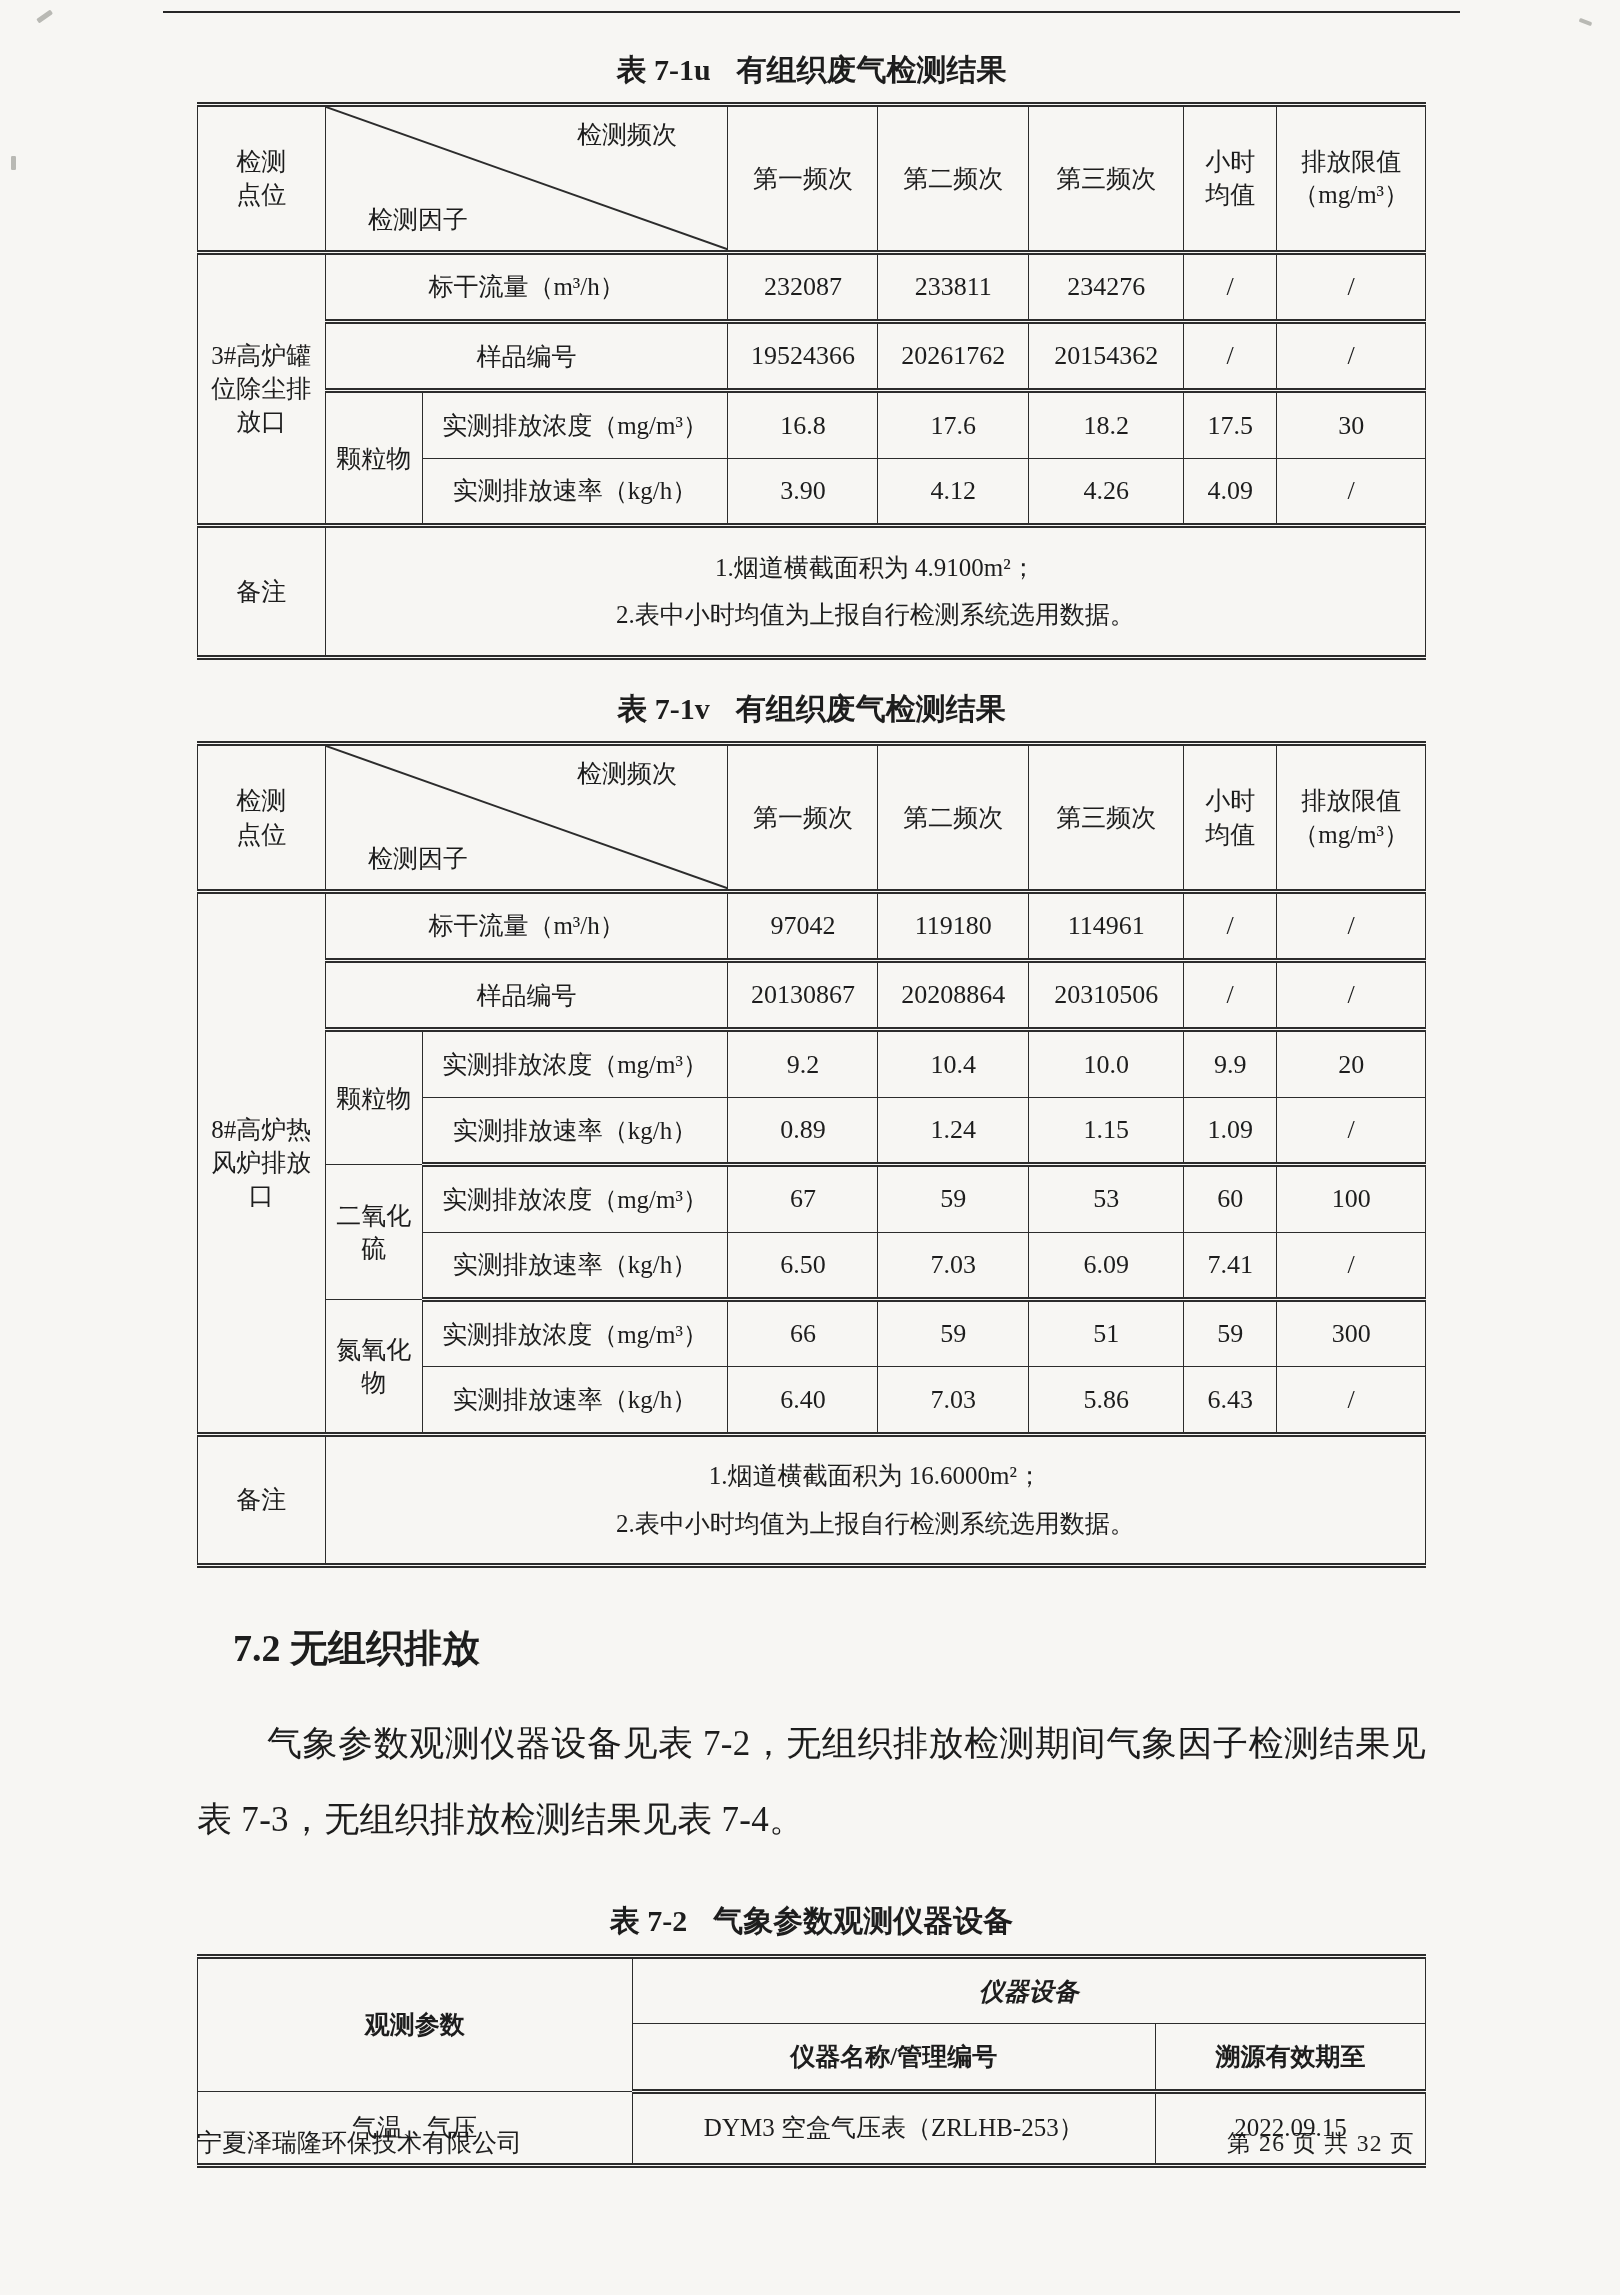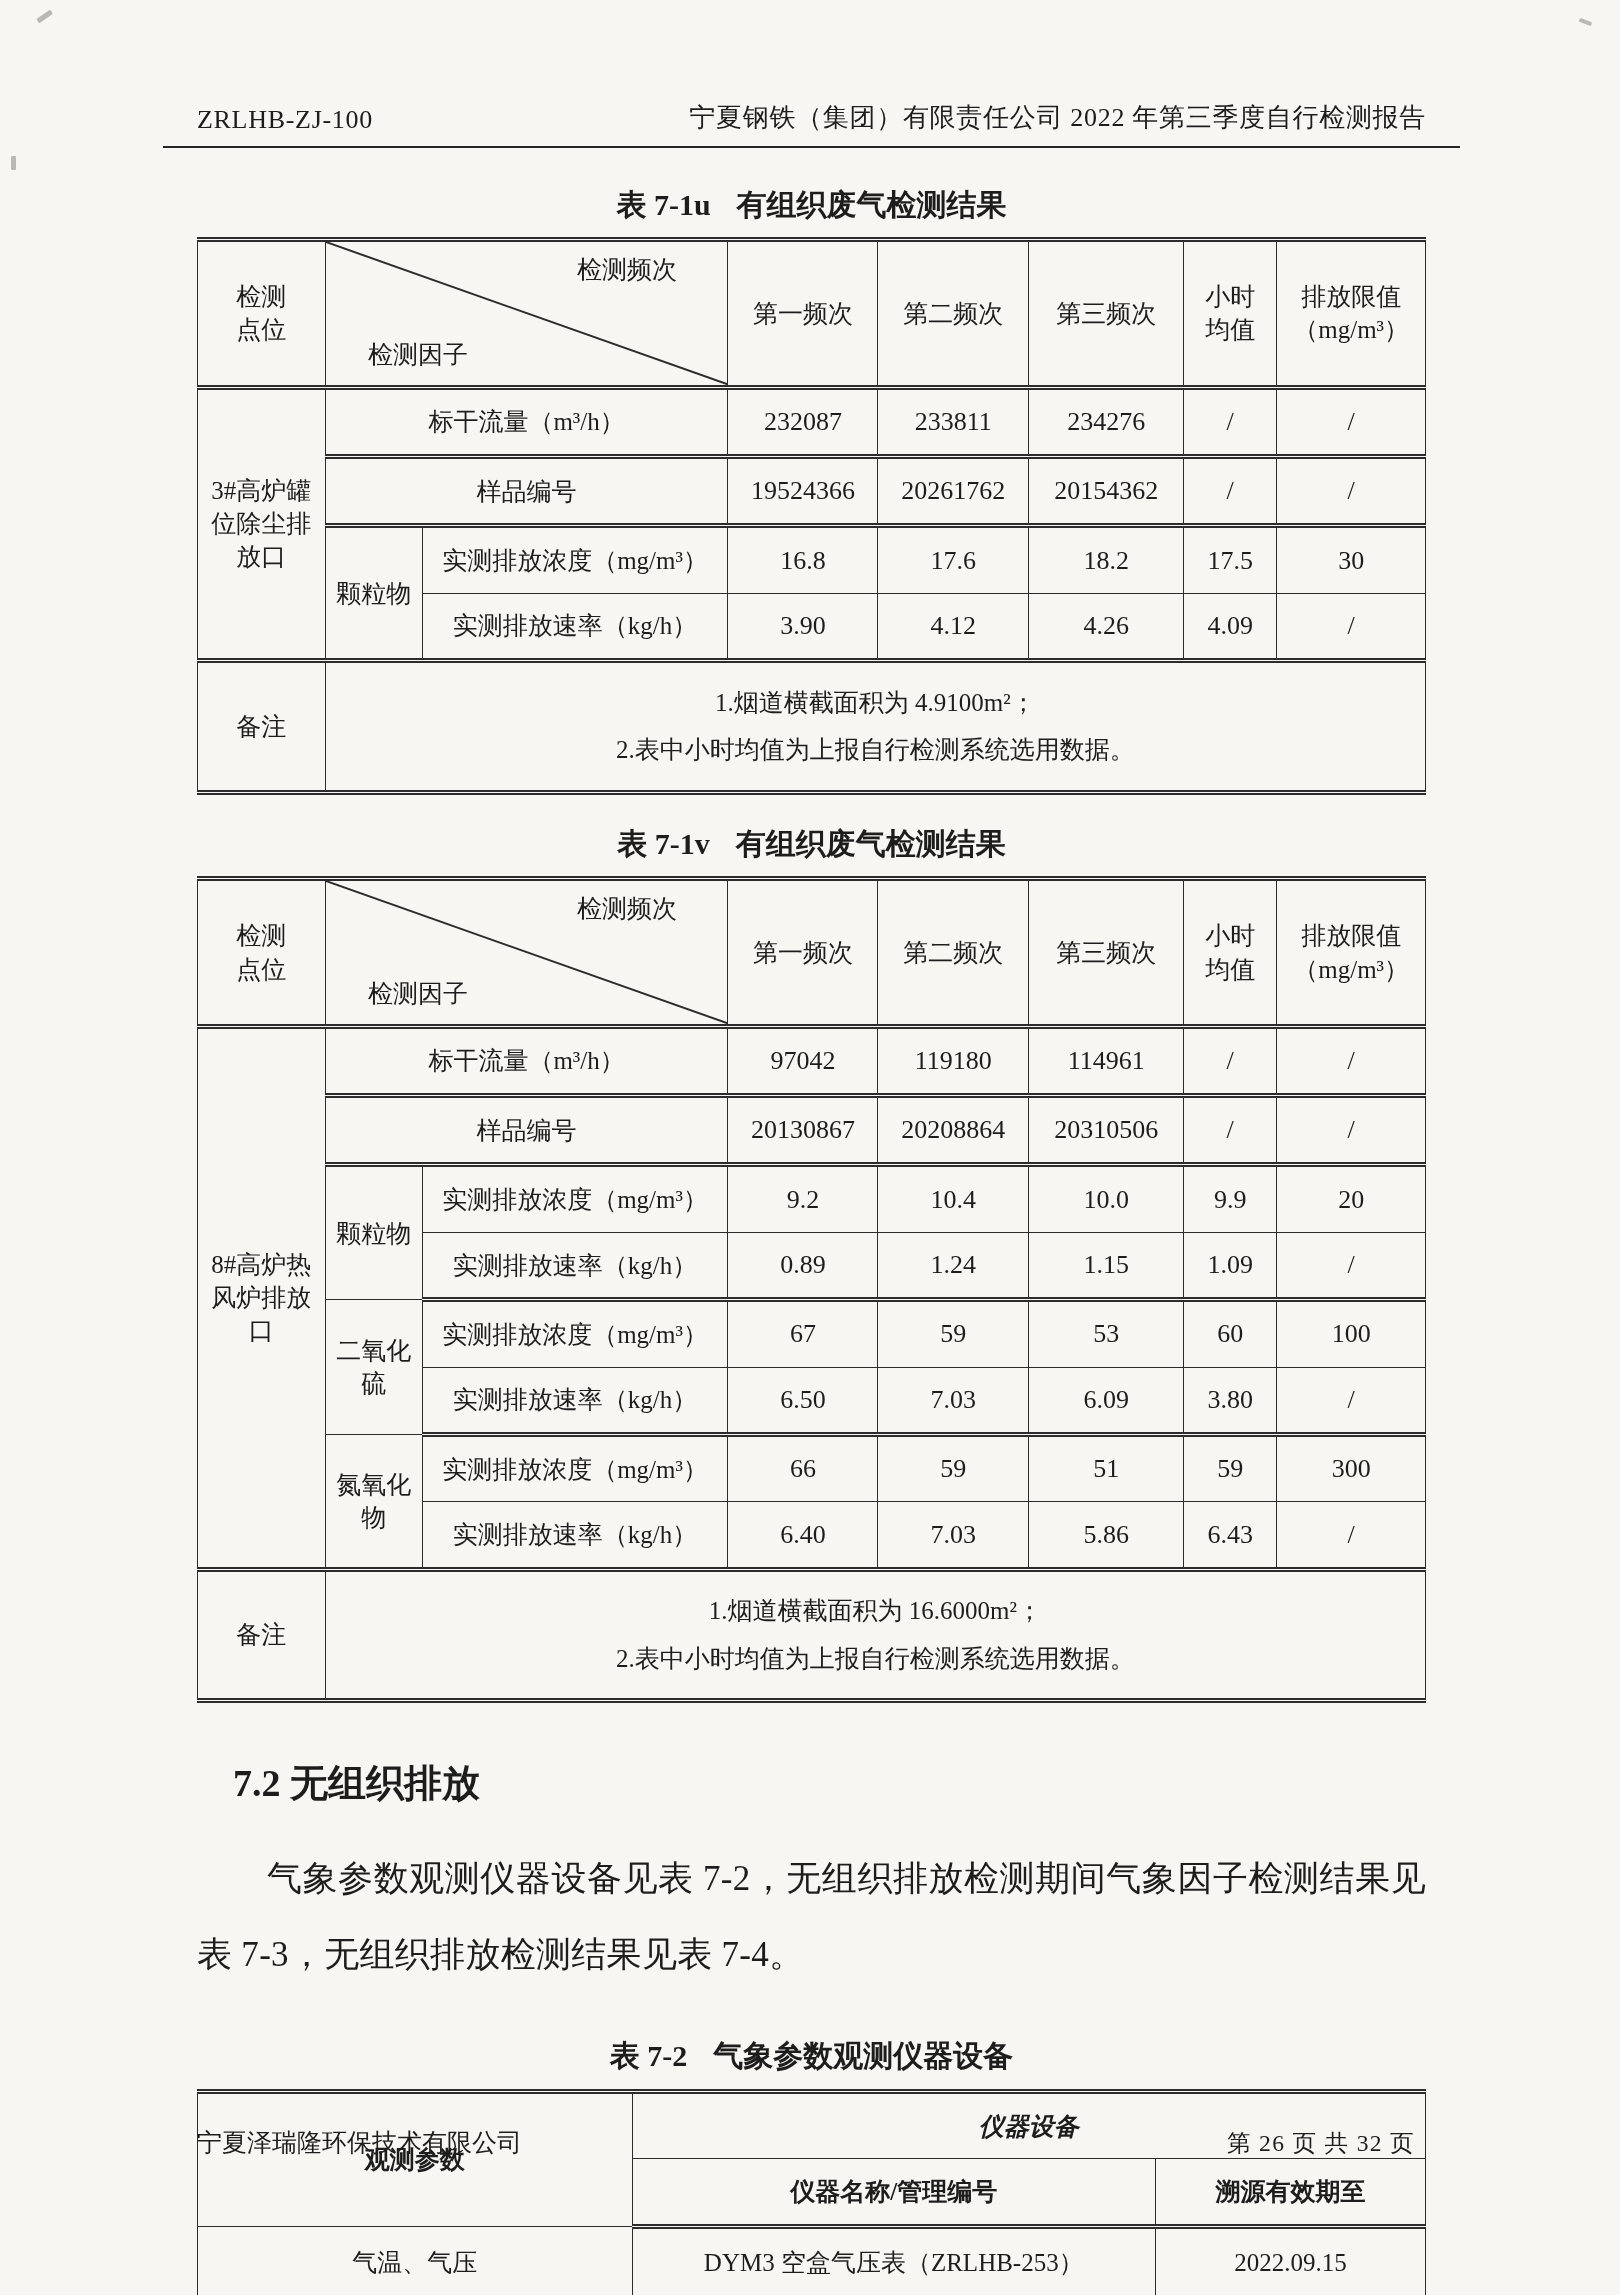--- a/index.html
+++ b/index.html
@@ -63,24 +63,20 @@
 <body>
 
 <div class="page">
 
   <span class="speck" style="left:36px;top:14.4px;width:17px;height:4.6px;transform:rotate(-35deg);"></span>
   <span class="speck" style="left:1579px;top:19.7px;width:13px;height:3.9px;transform:rotate(20deg);"></span>
   <span class="speck" style="left:10.5px;top:156px;width:5.2px;height:14.4px;"></span>
 
   <div class="content">
 
-    <div class="doc-header">
-      <span class="doc-code">ZRLHB-ZJ-100</span>
-      <span class="doc-title">宁夏钢铁（集团）有限责任公司 2022 年第三季度自行检测报告</span>
-    </div>
     <div class="head-rule"></div>
 
     <div class="tcaption">
       <span class="cap-no">表 7-1u</span><span>有组织废气检测结果</span>
     </div>
     <table class="t t1">
       <colgroup>
         <col style="width:10.4%">
           <col style="width:7.9%">
           <col style="width:24.9%">
@@ -239,21 +235,21 @@
         <td class="num">59</td>
         <td class="num">53</td>
         <td class="num b">60</td>
         <td class="num b">100</td>
       </tr>
       <tr class="sepd">
         <td>实测排放速率（kg/h）</td>
         <td class="num">6.50</td>
         <td class="num">7.03</td>
         <td class="num">6.09</td>
-        <td class="num b">3.80</td>
+        <td class="num b">7.41</td>
         <td class="num">/</td>
       </tr>
       <tr>
         <td rowspan="2">氮氧化物</td>
         <td>实测排放浓度（mg/m³）</td>
         <td class="num">66</td>
         <td class="num">59</td>
         <td class="num">51</td>
         <td class="num b">59</td>
         <td class="num b">300</td>

